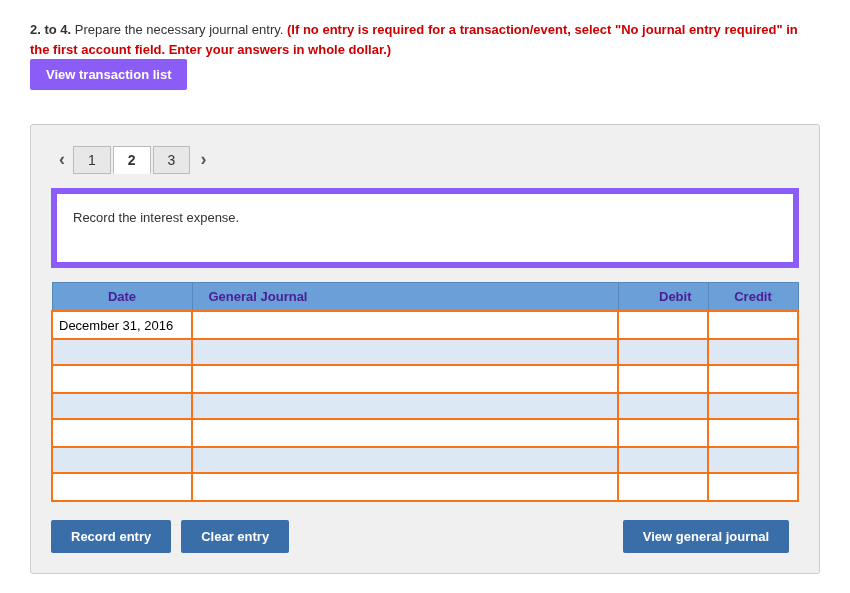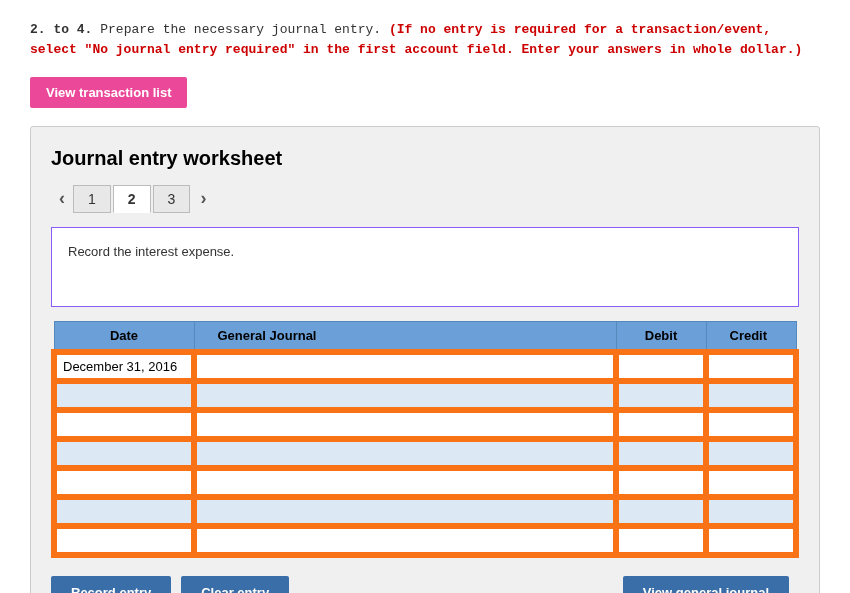--- a/index.html
+++ b/index.html
@@ -6,40 +6,38 @@
     body {
       font-family: Arial, sans-serif;
       font-size: 13px;
       background: #fff;
       color: #333;
       width: 850px;
       min-height: 593px;
       padding: 20px 30px;
     }
     .instructions {
-      margin-bottom: 18px;
       line-height: 1.5;
-      font-family: Liberation Mono, monospace;
     }
     .instructions .number {
       font-weight: bold;
     }
     .instructions .warning {
       color: #cc0000;
       font-weight: bold;
     }
     .view-transaction-btn {
-      background-color: #ec4899;
+      background-color: #8b5cf6;
       color: #fff;
       border: none;
       padding: 8px 16px;
       font-size: 13px;
       font-weight: bold;
       cursor: pointer;
-      margin-bottom: 18px;
+      margin-bottom: 34px;
       border-radius: 2px;
     }
     .worksheet-container {
       background: #f0f0f0;
       border: 1px solid #ccc;
       border-radius: 3px;
       padding: 20px;
     }
     .worksheet-title {
       font-size: 20px;
@@ -71,53 +69,53 @@
       color: #333;
       margin-right: 2px;
     }
     .tab-item.active {
       background: #fff;
       border-bottom: 1px solid #fff;
       font-weight: bold;
     }
     .description-box {
       background: #fff;
-      border: 1px solid #8b5cf6;
+      border: 6px solid #8b5cf6;
       padding: 16px;
       margin-bottom: 14px;
       min-height: 80px;
       font-size: 13px;
       color: #333;
     }
     .note-text {
       color: #cc0000;
       font-size: 12px;
       margin-bottom: 8px;
     }
     
     .journal-table {
       width: 100%;
       border-collapse: collapse;
       margin-bottom: 18px;
     }
     .journal-table thead tr th {
       background-color: #6a9fd8;
-      color: #000000;
-      font-weight: bold;
-      font-size: 13px;
-      padding: 6px 23px;
+      color: #4c1d95;
+      font-weight: bold;
+      font-size: 13px;
+      padding: 6px 16px;
       border: 1px solid #5588bb;
       text-align: center;
     }
     .journal-table thead tr th.date-col { width: 140px; text-align: center; }
     .journal-table thead tr th.gj-col { text-align: left; }
-    .journal-table thead tr th.debit-col { width: 90px; text-align: center; }
-    .journal-table thead tr th.credit-col { width: 90px; text-align: left; }
+    .journal-table thead tr th.debit-col { width: 90px; text-align: right; }
+    .journal-table thead tr th.credit-col { width: 90px; text-align: center; }
     .journal-table tbody tr td {
-      border: 6px solid #f97316;
+      border: 2px solid #f97316;
       background: #fff;
       padding: 0;
       height: 28px;
     }
     .journal-table tbody tr td input {
       width: 100%;
       height: 100%;
       border: none;
       outline: none;
       padding: 4px 6px;
@@ -161,21 +159,20 @@
 
 <div class="instructions">
   <span class="number">2. to 4.</span>
   <span> Prepare the necessary journal entry.</span>
   <span class="warning"> (If no entry is required for a transaction/event, select "No journal entry required" in the first account field. Enter your answers in whole dollar.)</span>
 </div>
 
 <button class="view-transaction-btn">View transaction list</button>
 
 <div class="worksheet-container">
-  <div class="worksheet-title">Journal entry worksheet</div>
 
   <div class="tabs-row">
     <button class="tab-arrow">‹</button>
     <div class="tab-item">1</div>
     <div class="tab-item active">2</div>
     <div class="tab-item">3</div>
     <button class="tab-arrow">›</button>
   </div>
 
   <div class="description-box">

